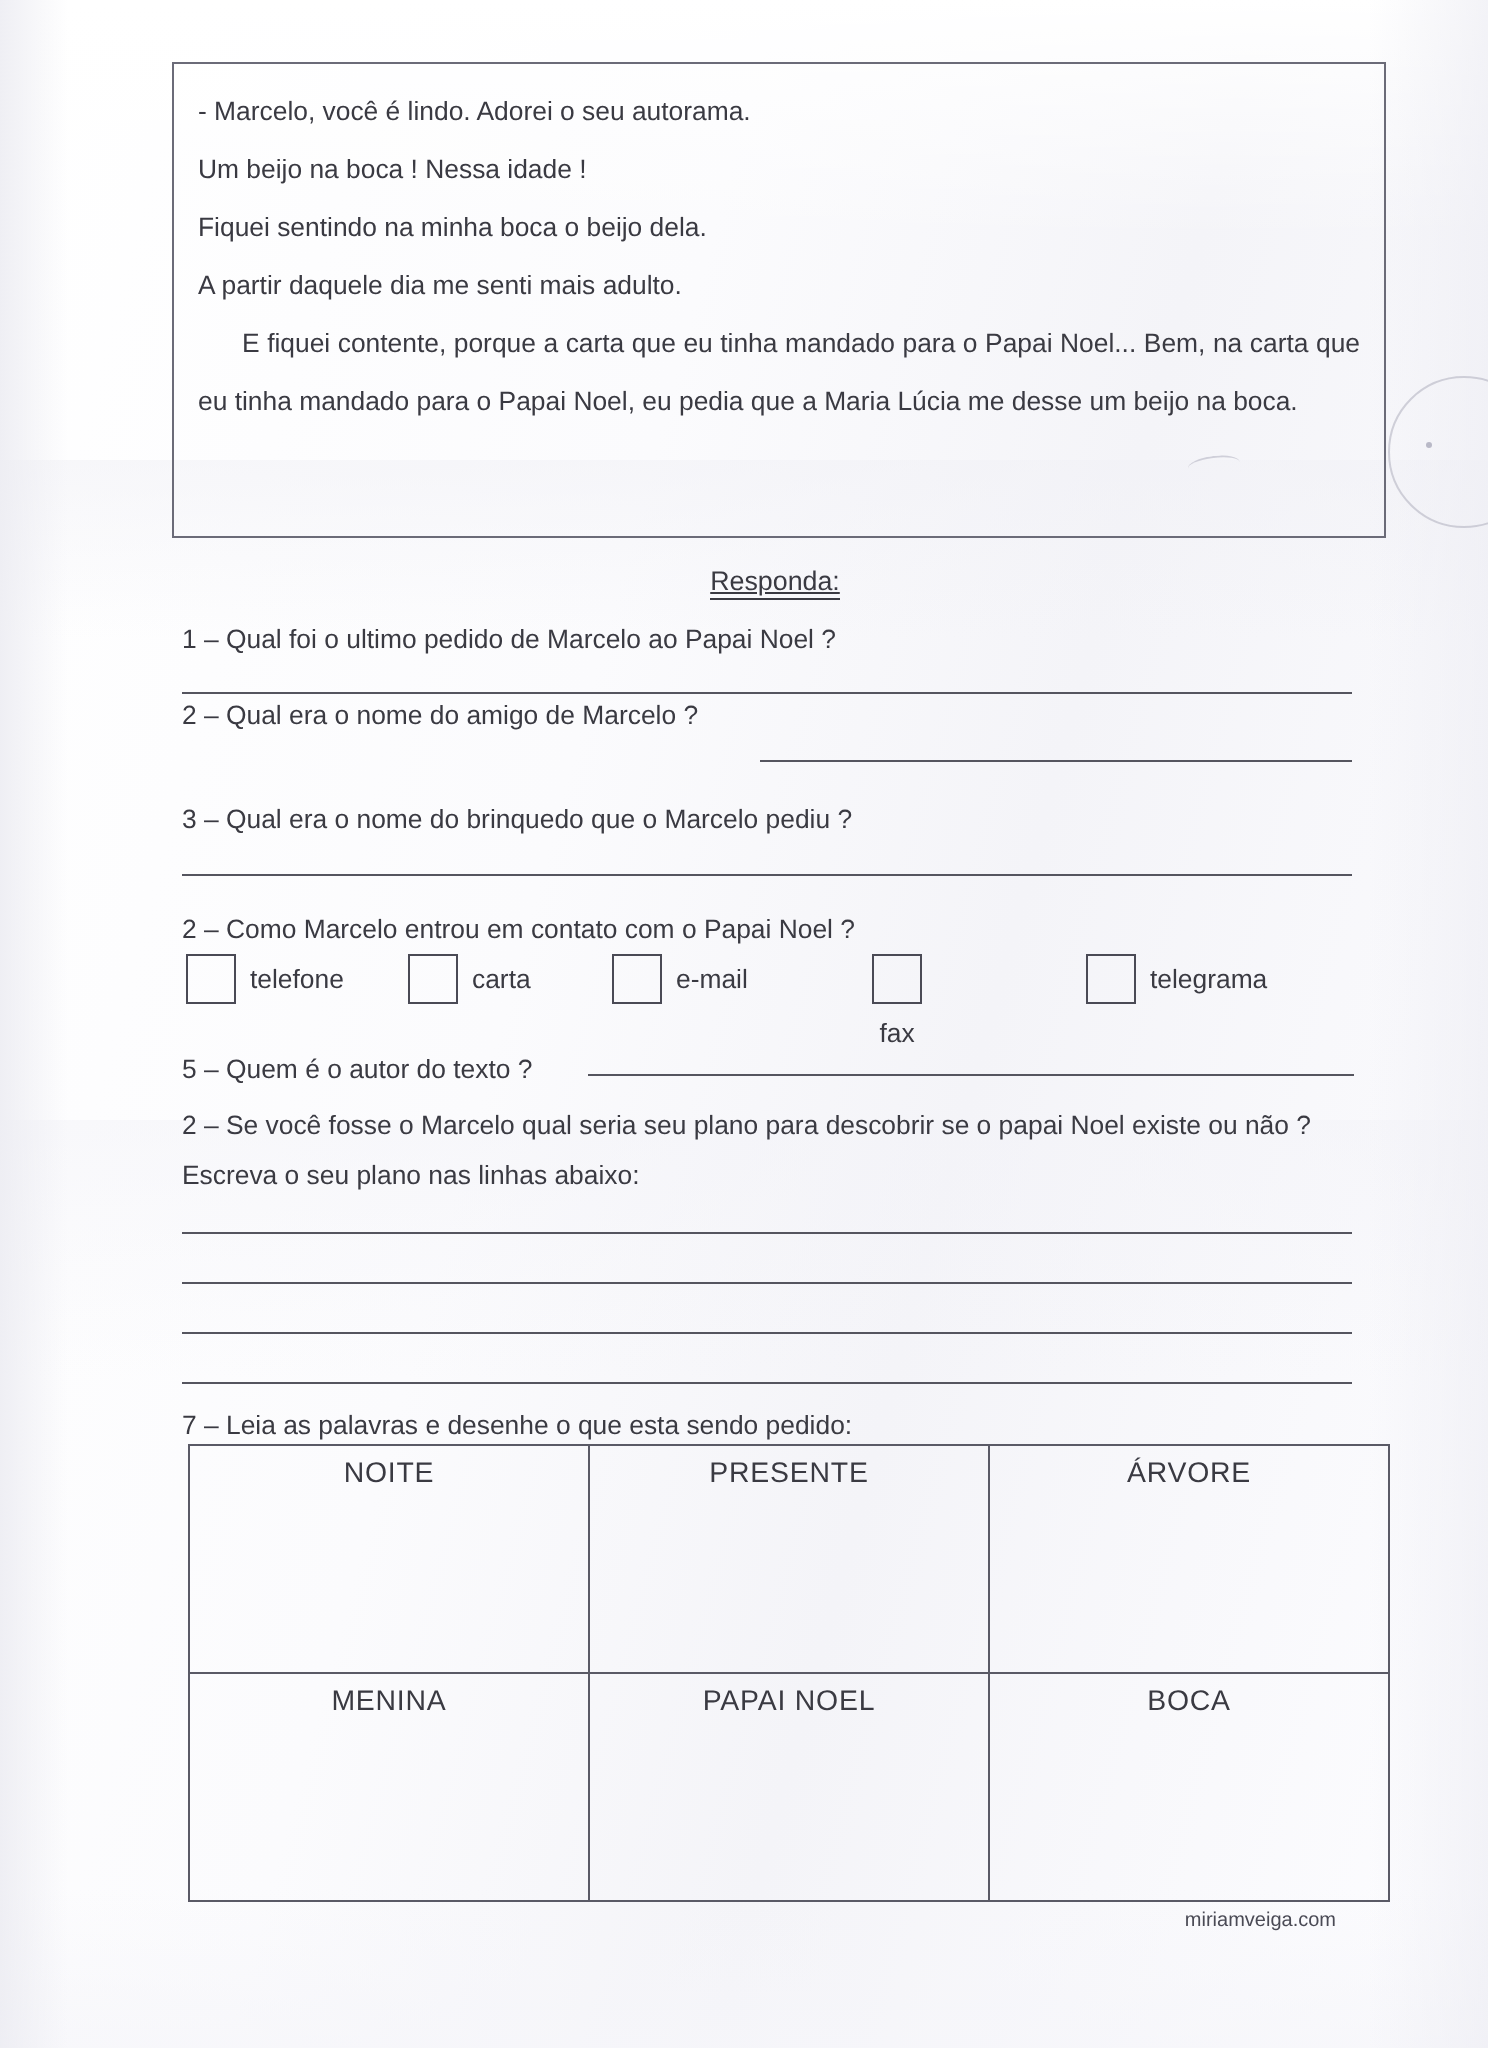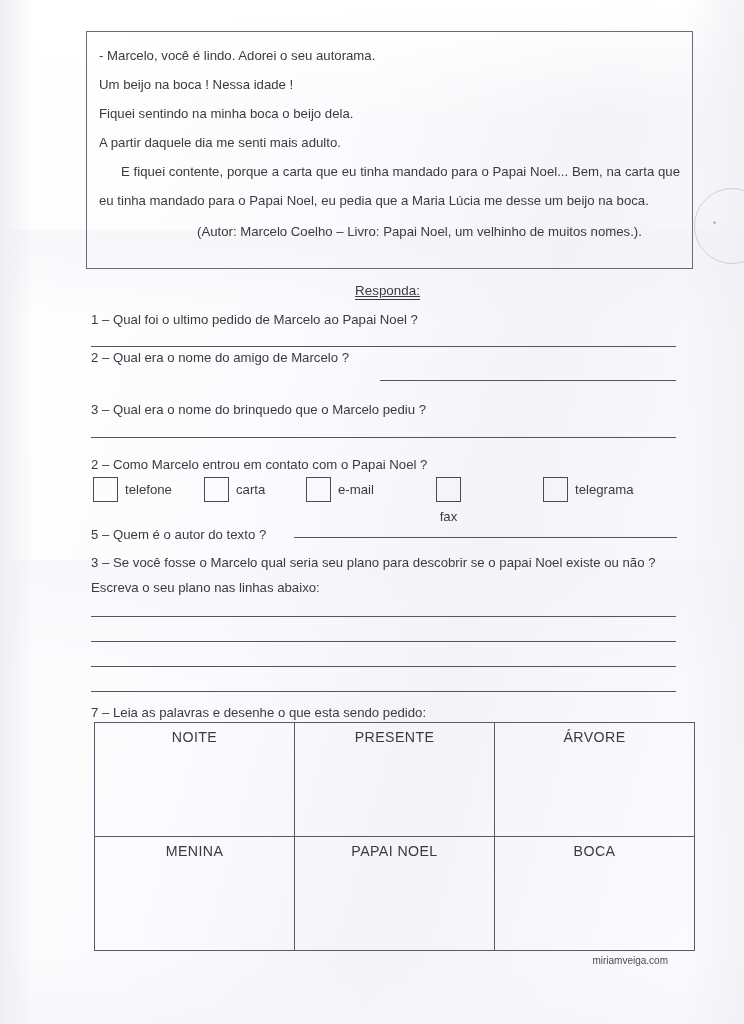--- a/index.html
+++ b/index.html
@@ -217,21 +217,20 @@
 </div>
 
 <div class="content">
 
   <div class="passage-box">
     <div class="passage-line">- Marcelo, você é lindo. Adorei o seu autorama.</div>
     <div class="passage-line">Um beijo na boca ! Nessa idade !</div>
     <div class="passage-line">Fiquei sentindo na minha boca o beijo dela.</div>
     <div class="passage-line">A partir daquele dia me senti mais adulto.</div>
     <p class="passage-para">E fiquei contente, porque a carta que eu tinha mandado para o Papai Noel... Bem, na carta que eu tinha mandado para o Papai Noel, eu pedia que a Maria Lúcia me desse um beijo na boca.</p>
-    <div class="passage-credit">(Autor: Marcelo Coelho – Livro: Papai Noel, um velhinho de muitos nomes.).</div>
   </div>
 
   <div class="responda">
     <span>Responda:</span>
   </div>
 
   <div class="q" style="top:310px;">1 – Qual foi o ultimo pedido de Marcelo ao Papai Noel ?</div>
   <div class="rule" style="left:60px; top:346px; width:585px;"></div>
 
   <div class="q" style="top:348px;">2 – Qual era o nome do amigo de Marcelo ?</div>
@@ -261,21 +260,21 @@
     </label>
     <label class="cb-item" style="left:450px;">
       <span class="cb-box"></span>
       <span class="cb-label">telegrama</span>
     </label>
   </div>
 
   <div class="q" style="top:525px;">5 – Quem é o autor do texto ?</div>
   <div class="rule-inline" style="left:263px; top:537px; width:383px;"></div>
 
-  <div class="q-wrap" style="top:550px;">3 – Se você fosse o Marcelo qual seria seu plano para descobrir se o papai Noel existe ou não ? Escreva o seu plano nas linhas abaixo:</div>
+  <div class="q-wrap" style="top:550px;">2 – Se você fosse o Marcelo qual seria seu plano para descobrir se o papai Noel existe ou não ? Escreva o seu plano nas linhas abaixo:</div>
   <div class="rule" style="left:60px; top:616px; width:585px;"></div>
   <div class="rule" style="left:60px; top:641px; width:585px;"></div>
   <div class="rule" style="left:60px; top:666px; width:585px;"></div>
   <div class="rule" style="left:60px; top:691px; width:585px;"></div>
 
   <div class="q" style="top:703px;">7 – Leia as palavras e desenhe o que esta sendo pedido:</div>
 
   <table class="draw-table">
     <tbody>
       <tr>

